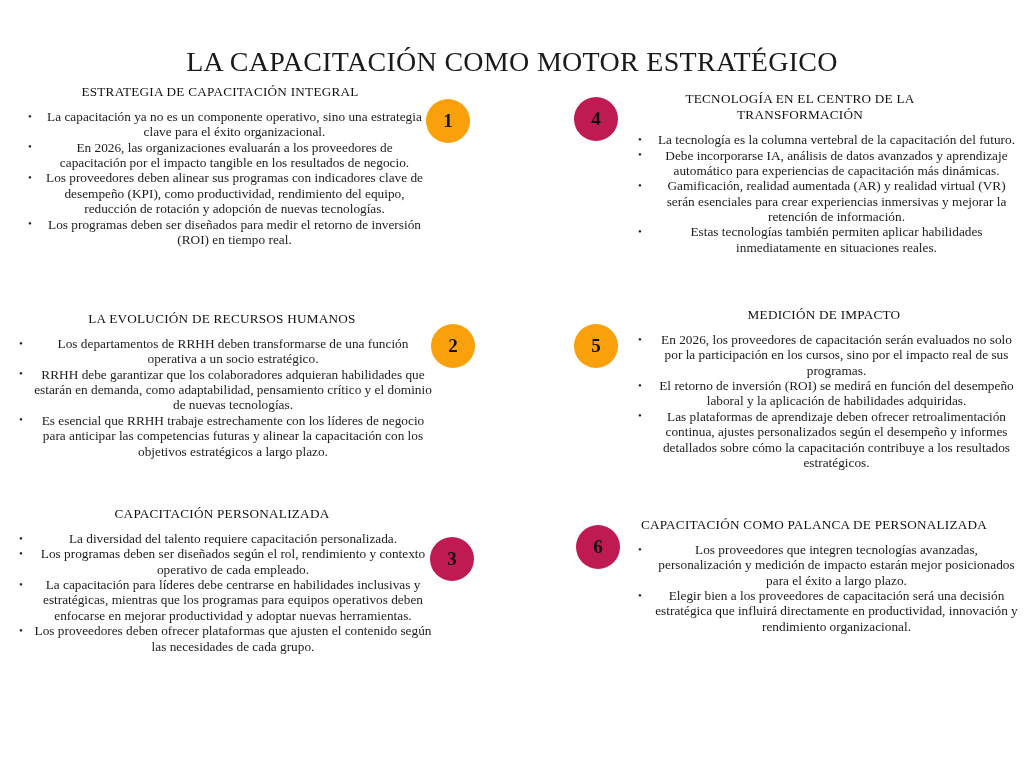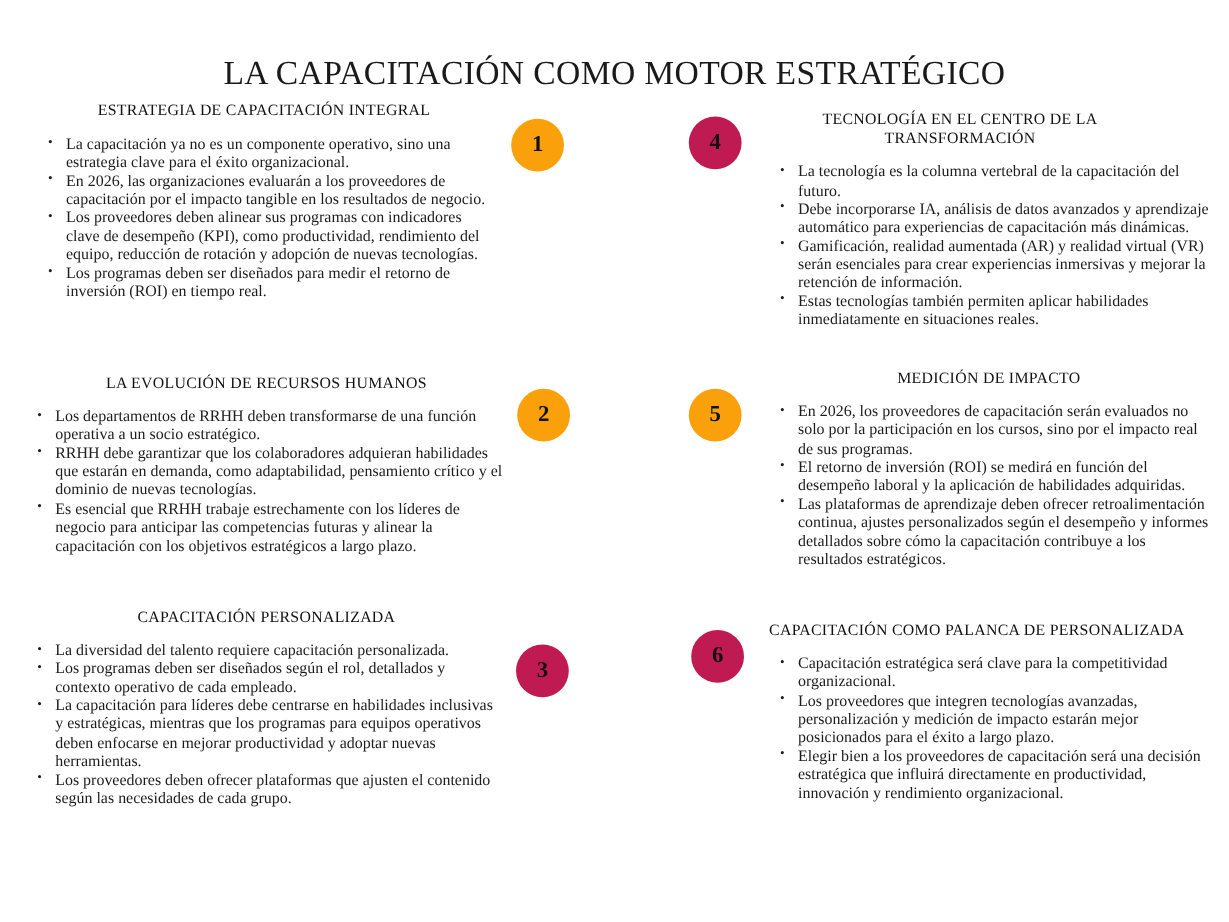--- a/index.html
+++ b/index.html
@@ -44,22 +44,23 @@
     font-weight: normal;
     font-size: 13.2px;
     text-align: center;
     letter-spacing: 0.25px;
     line-height: 1.22;
     color: #111111;
     margin: 0 0 9px 0;
   }
   .bullets {
     list-style: none;
-    margin: 12px;
+    margin: 0;
     padding: 0;
+    text-align: center;
   }
   .bullets li {
     position: relative;
     padding-left: 17px;
     font-size: 13.3px;
     line-height: 1.155;
     margin-bottom: 0px;
     color: #1c1c1c;
   }
   .bullets li::before {
@@ -134,21 +135,21 @@
       <li>Los departamentos de RRHH deben transformarse de una función operativa a un socio estratégico.</li>
       <li>RRHH debe garantizar que los colaboradores adquieran habilidades que estarán en demanda, como adaptabilidad, pensamiento crítico y el dominio de nuevas tecnologías.</li>
       <li>Es esencial que RRHH trabaje estrechamente con los líderes de negocio para anticipar las competencias futuras y alinear la capacitación con los objetivos estratégicos a largo plazo.</li>
     </ul>
   </div>
 
   <div class="section" id="sec-3">
     <div class="section-heading">CAPACITACIÓN PERSONALIZADA</div>
     <ul class="bullets">
       <li>La diversidad del talento requiere capacitación personalizada.</li>
-      <li>Los programas deben ser diseñados según el rol, detallados y contexto operativo de cada empleado.</li>
+      <li>Los programas deben ser diseñados según el rol, rendimiento y contexto operativo de cada empleado.</li>
       <li>La capacitación para líderes debe centrarse en habilidades inclusivas y estratégicas, mientras que los programas para equipos operativos deben enfocarse en mejorar productividad y adoptar nuevas herramientas.</li>
       <li>Los proveedores deben ofrecer plataformas que ajusten el contenido según las necesidades de cada grupo.</li>
     </ul>
   </div>
 
   <div class="section" id="sec-4">
     <div class="section-heading">TECNOLOGÍA EN EL CENTRO DE LA TRANSFORMACIÓN</div>
     <ul class="bullets">
       <li>La tecnología es la columna vertebral de la capacitación del futuro.</li>
       <li>Debe incorporarse IA, análisis de datos avanzados y aprendizaje automático para experiencias de capacitación más dinámicas.</li>
@@ -162,21 +163,20 @@
     <ul class="bullets">
       <li>En 2026, los proveedores de capacitación serán evaluados no solo por la participación en los cursos, sino por el impacto real de sus programas.</li>
       <li>El retorno de inversión (ROI) se medirá en función del desempeño laboral y la aplicación de habilidades adquiridas.</li>
       <li>Las plataformas de aprendizaje deben ofrecer retroalimentación continua, ajustes personalizados según el desempeño y informes detallados sobre cómo la capacitación contribuye a los resultados estratégicos.</li>
     </ul>
   </div>
 
   <div class="section" id="sec-6">
     <div class="section-heading">CAPACITACIÓN COMO PALANCA DE PERSONALIZADA</div>
     <ul class="bullets">
-      <li>Capacitación estratégica será clave para la competitividad organizacional.</li>
       <li>Los proveedores que integren tecnologías avanzadas, personalización y medición de impacto estarán mejor posicionados para el éxito a largo plazo.</li>
       <li>Elegir bien a los proveedores de capacitación será una decisión estratégica que influirá directamente en productividad, innovación y rendimiento organizacional.</li>
     </ul>
   </div>
 
   <div class="badge" id="badge-1" style="left: 426px; top: 99px; width: 44px; height: 44px; background: rgb(249, 160, 11);">
     <span>1</span>
   </div>
 
   <div class="badge" id="badge-2" style="left: 431px; top: 324px; width: 44px; height: 44px; background: rgb(249, 160, 11);">

